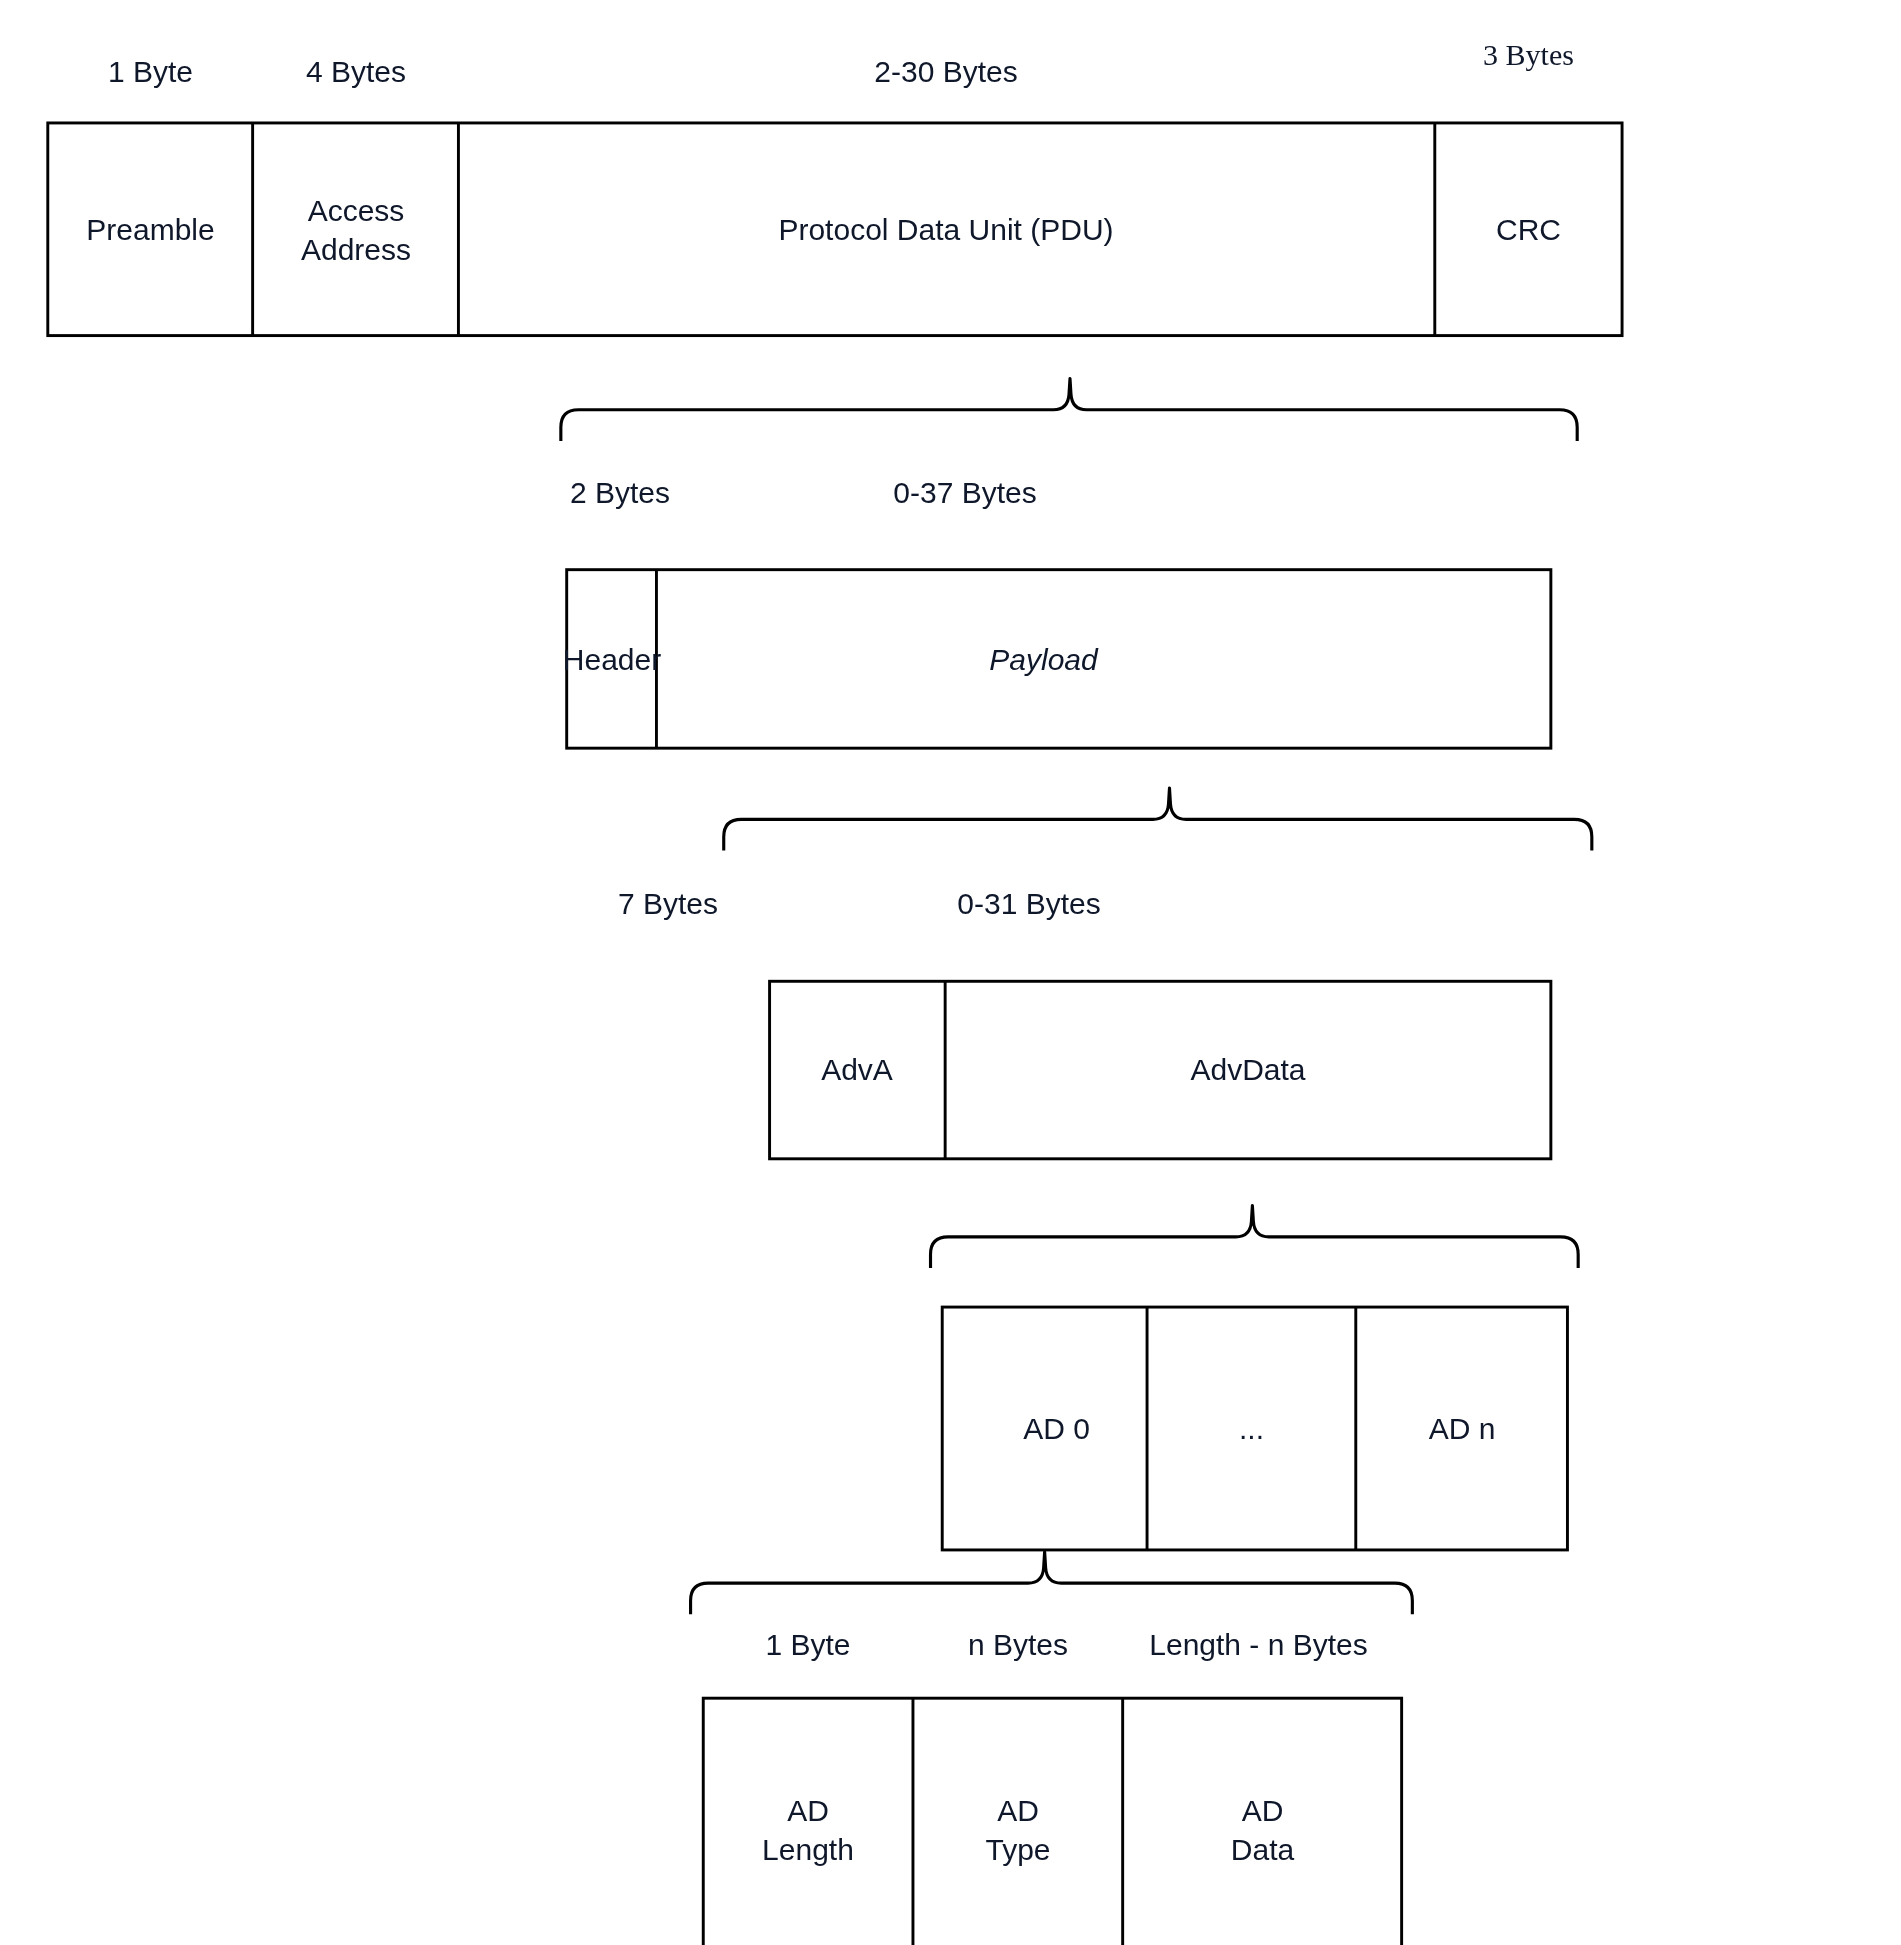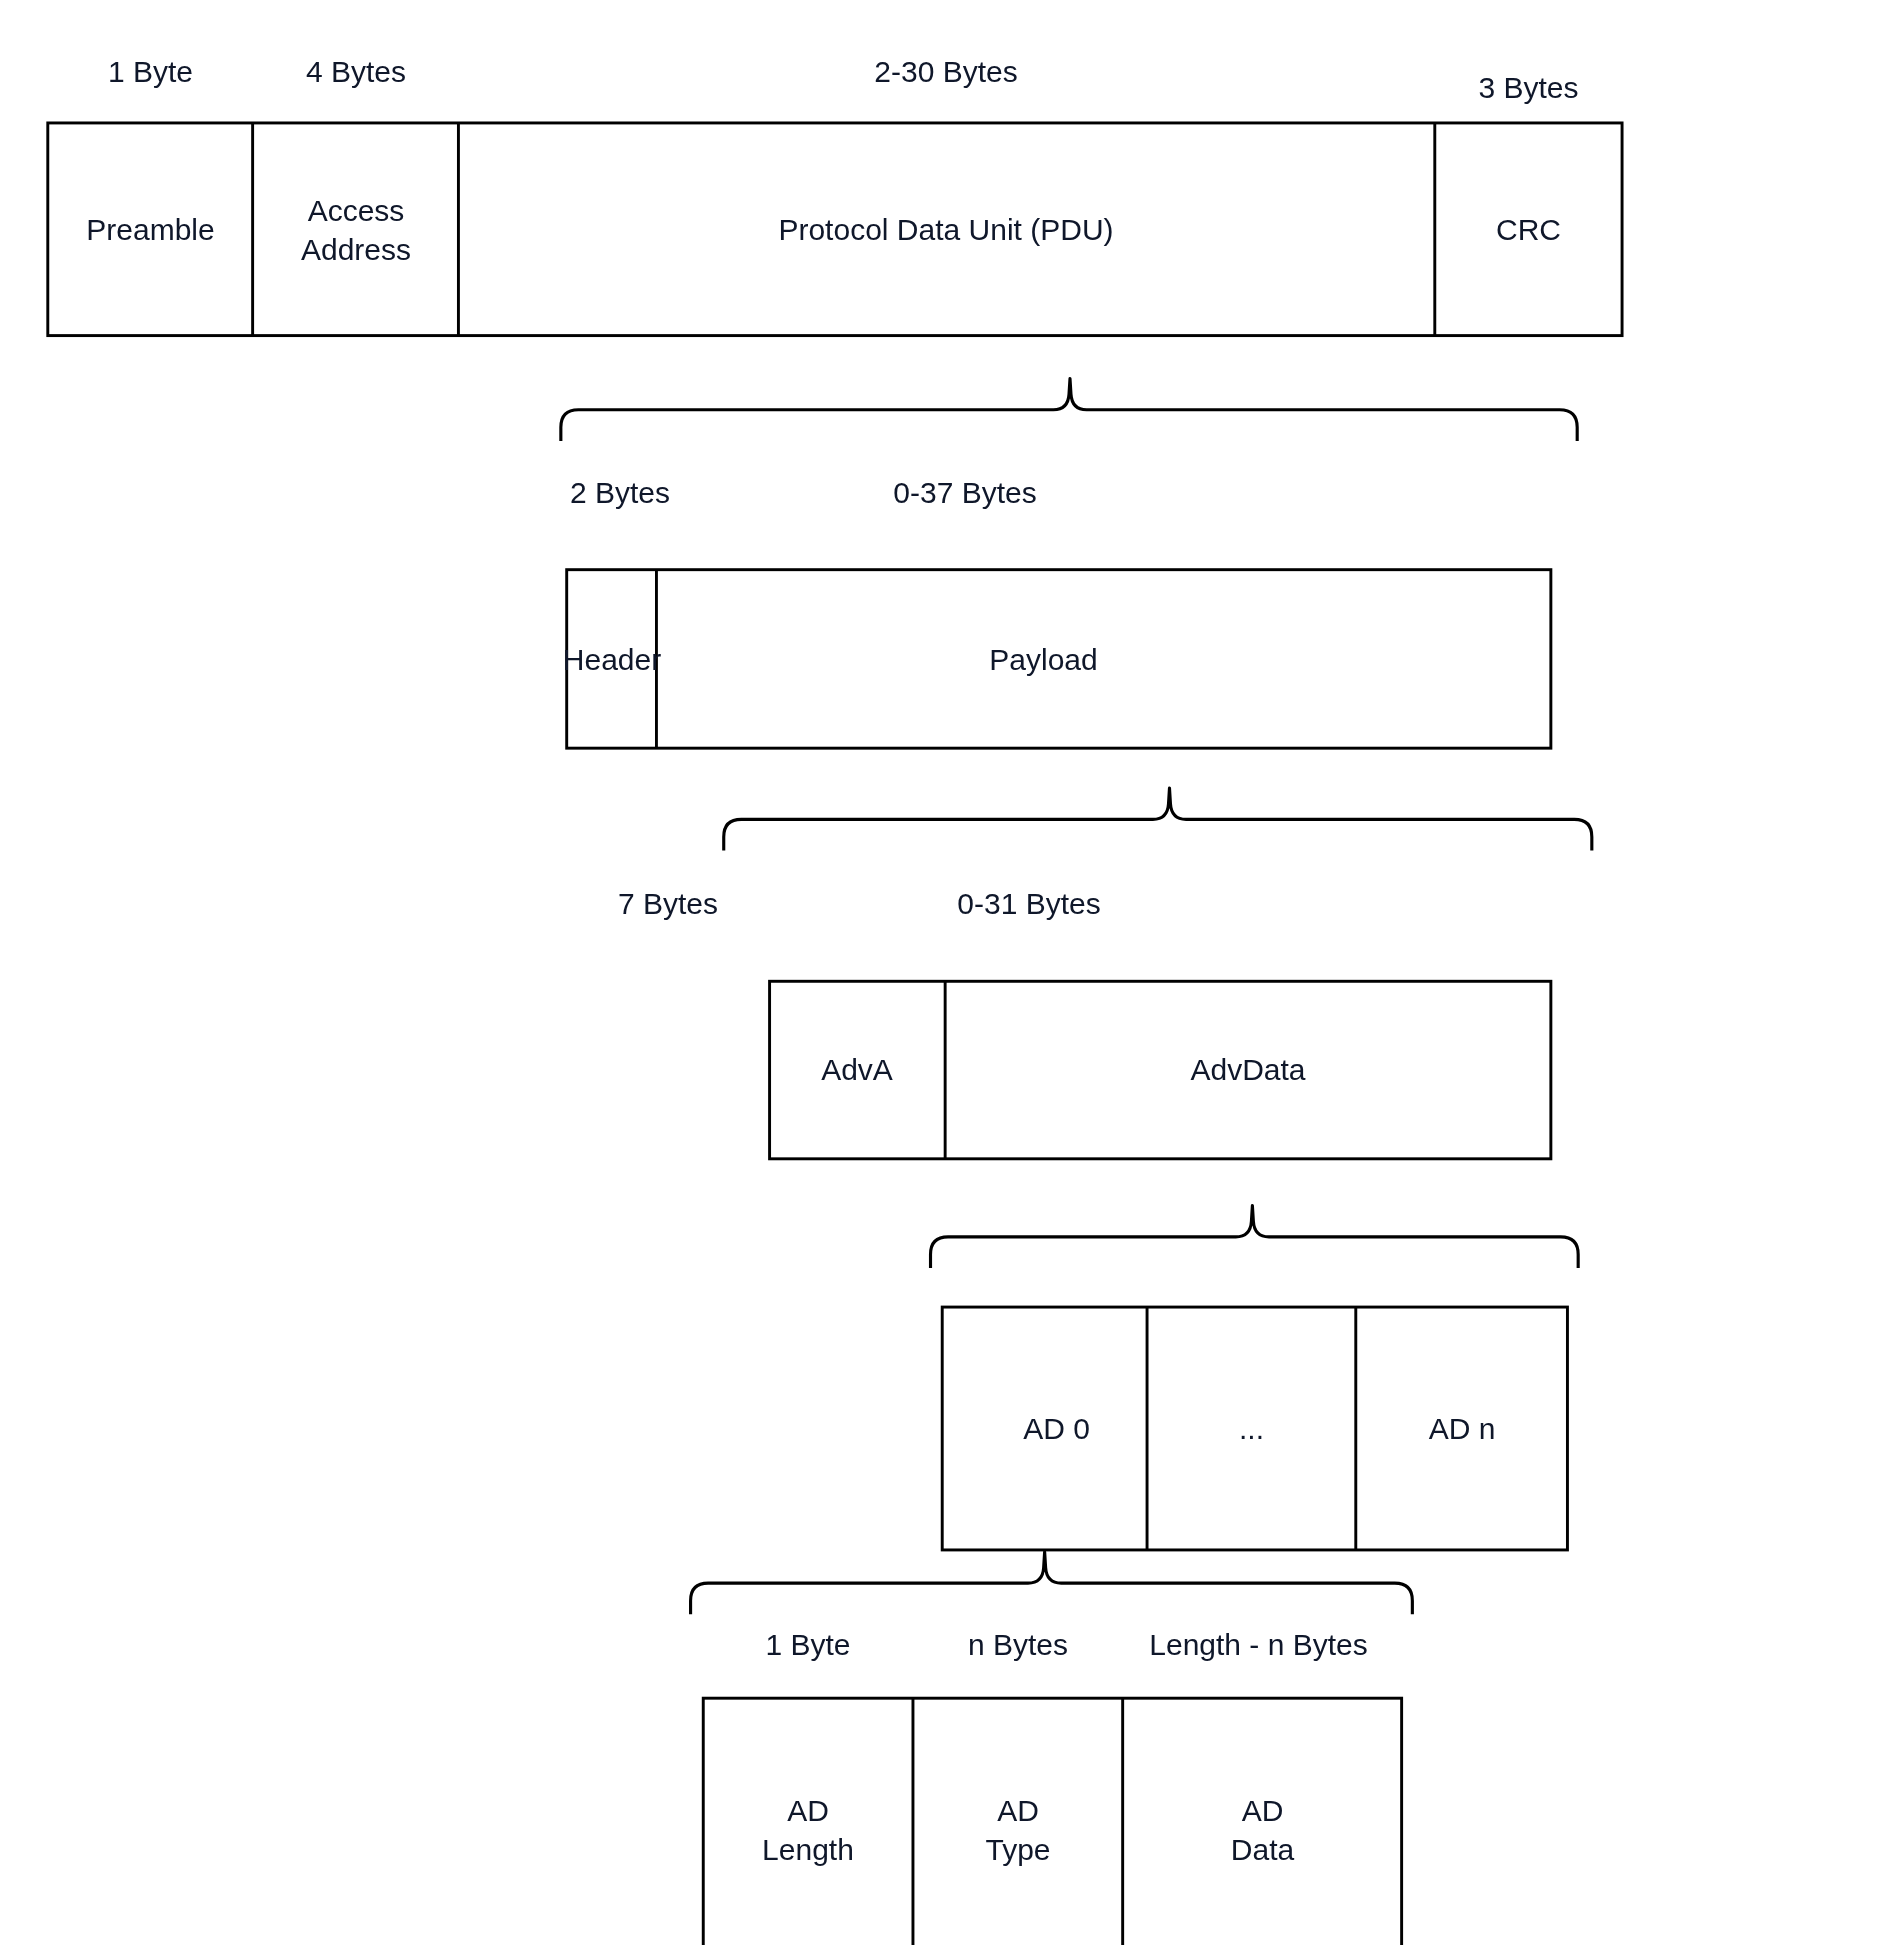--- a/index.html
+++ b/index.html
@@ -148,33 +148,33 @@
       <rect class="box-rect" x="721" y="1741" width="716" height="271"></rect>
       <line class="divider" x1="936" y1="1741" x2="936" y2="2012"></line>
       <line class="divider" x1="1151" y1="1741" x2="1151" y2="2012"></line>
     </g>
 
   </svg>
 
   <div class="size-label" style="left:48px; top:49px; width:205px; height:45px;">1 Byte</div>
   <div class="size-label" style="left:253px; top:49px; width:206px; height:45px;">4 Bytes</div>
   <div class="size-label" style="left:458px; top:49px; width:976px; height:45px;">2-30 Bytes</div>
-  <div class="size-label" style="left:1435px; top:65px; width:187px; height:45px;">3 Bytes</div>
+  <div class="size-label" style="left:1435px; top:32px; width:187px; height:45px;font-family:Liberation Serif, serif;">3 Bytes</div>
 
   <div class="cell-label" style="left:48px; top:123px; width:205px; height:213px;">Preamble</div>
   <div class="cell-label" style="left:253px; top:123px; width:206px; height:213px;">Access
 Address</div>
   <div class="cell-label" style="left:1435px; top:123px; width:187px; height:213px;">CRC</div>
   <div class="cell-label" style="left:458px; top:123px; width:976px; height:213px;">Protocol Data Unit (PDU)</div>
 
   <div class="size-label" style="left:532px; top:470px; width:176px; height:45px;">2 Bytes</div>
   <div class="size-label" style="left:770px; top:470px; width:390px; height:45px;">0-37 Bytes</div>
 
   <div class="cell-label" style="left:567px; top:570px; width:90px; height:178px;">Header</div>
-  <div class="cell-label" style="left:656px; top:570px; width:775px; height:178px;">Payload</div>
+  <div class="cell-label" style="left:656px; top:570px; width:775px; height:178px;font-style:italic;">Payload</div>
 
   <div class="size-label" style="left:580px; top:881px; width:176px; height:45px;">7 Bytes</div>
   <div class="size-label" style="left:834px; top:881px; width:390px; height:45px;">0-31 Bytes</div>
 
   <div class="cell-label" style="left:769px; top:981px; width:176px; height:177px;">AdvA</div>
   <div class="cell-label" style="left:945px; top:981px; width:606px; height:177px;">AdvData</div>
 
   <div class="cell-label" style="left:942px; top:1307px; width:205px; height:243px;padding-left:12px;">AD 0</div>
   <div class="cell-label" style="left:1147px; top:1307px; width:209px; height:243px;">...</div>
   <div class="cell-label" style="left:1356px; top:1307px; width:212px; height:243px;">AD n</div>

